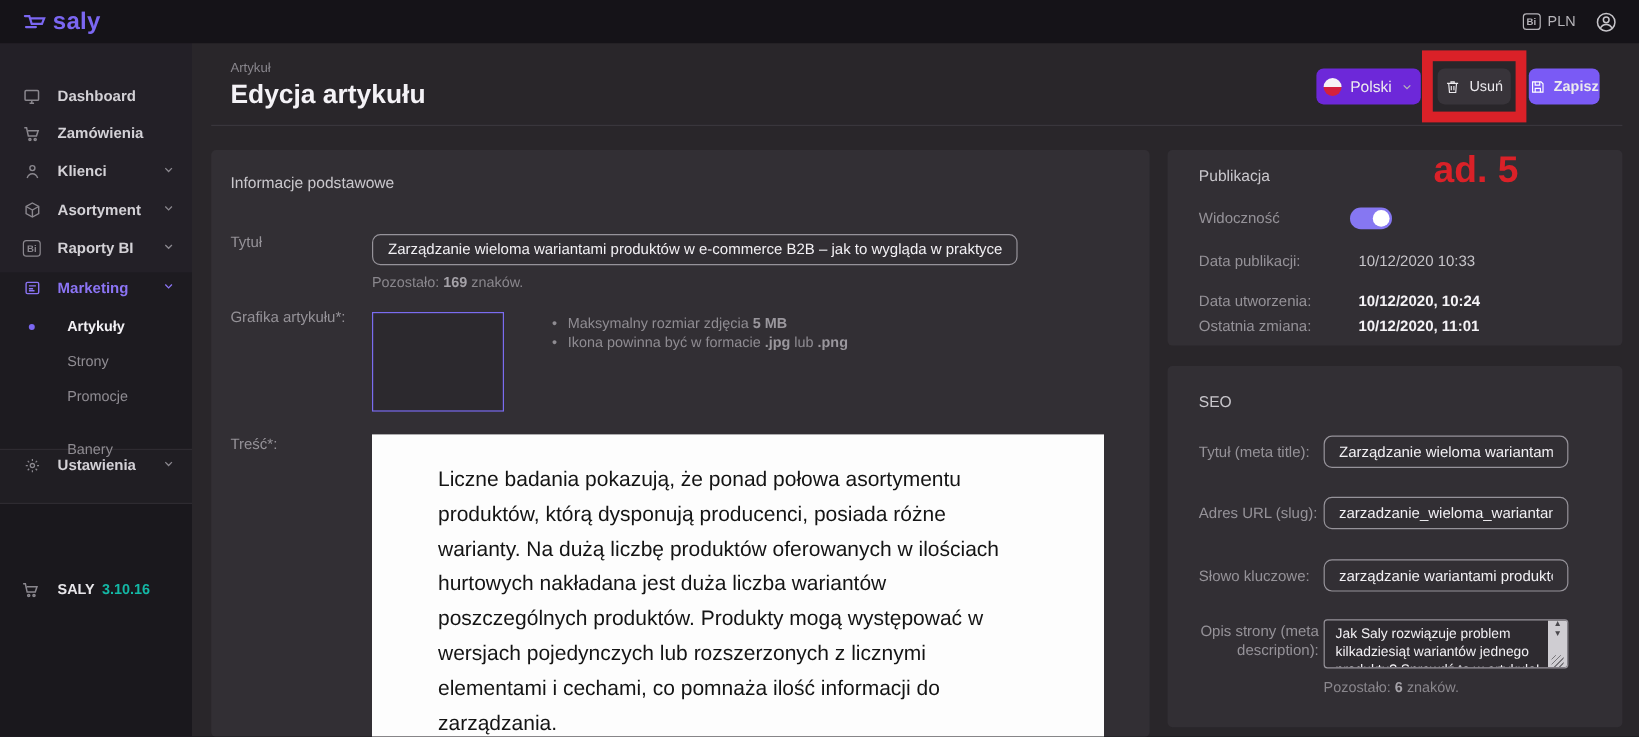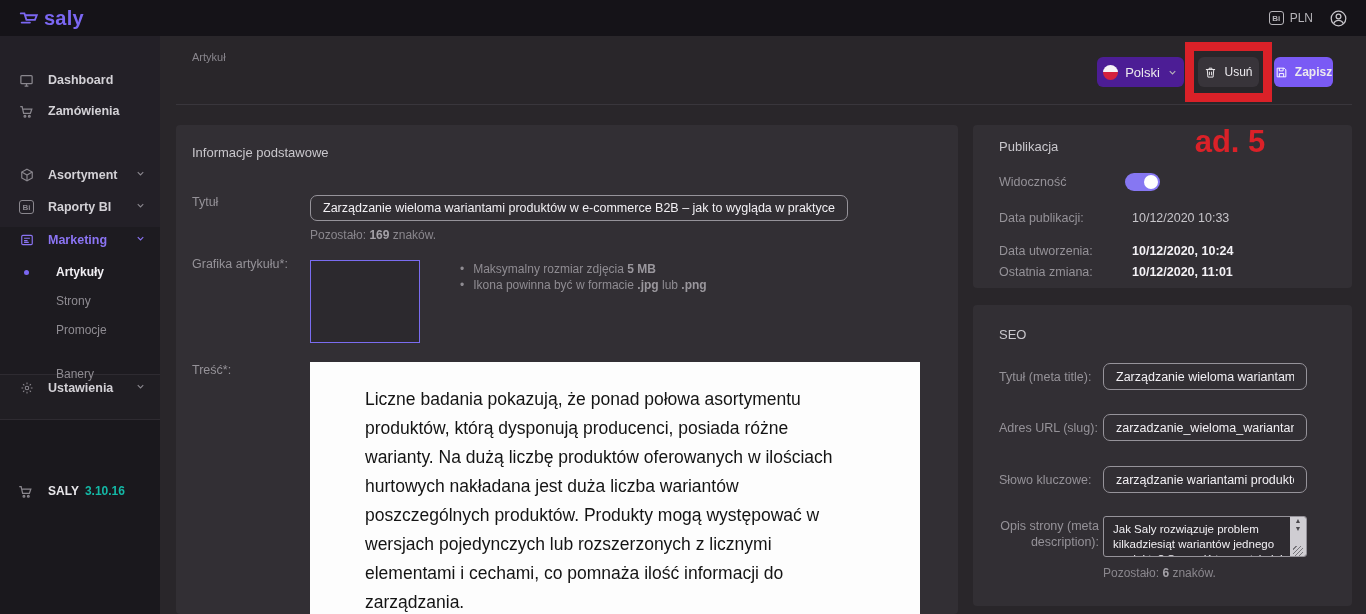--- a/index.html
+++ b/index.html
@@ -46,21 +46,21 @@
   .side-footer .ver{ margin-left:6px; font-size:12px; font-weight:700; color:#14b8a6; }
 
   
   .breadcrumb{ position:absolute; left:192px; top:51px; font-size:11px; color:#89868d; }
   .page-title{ position:absolute; left:192px; top:66px; font-size:22px; font-weight:700; color:#f4f2f6; }
   .hdr-divider{ position:absolute; left:176px; top:104px; width:1176px; height:1px; background:#39363c; }
 
   .btn{ position:absolute; top:57px; height:30px; border-radius:6px; display:flex; align-items:center;
     justify-content:center; gap:7px; font-size:12px; color:#eceaee; cursor:pointer; border:none;
     font-family:"Liberation Sans", sans-serif;}
-  .btn-lang{ left:1097px; width:87px; background:#4c1d95; font-size:13px; }
+  .btn-lang{ left:1097px; width:87px; background:#6d28d9; font-size:13px; }
   .flag{ width:15px; height:15px; border-radius:50%; background:linear-gradient(#f6f4f6 50%, #d4213d 50%); }
   .btn-delete{ left:1198px; width:61px; background:#38343a; }
   .btn-save{ left:1274px; width:59px; background:#7a5af5; font-weight:700; }
 
   .anno-box{ position:absolute; left:1185px; top:42px; width:87px; height:60px;
     border:9px solid #da2128; z-index:25; pointer-events:none; }
   .anno-text{ position:absolute; left:1188px; top:124px; width:84px; text-align:center;
     font-size:31px; font-weight:700; color:#da2128; z-index:25; }
 
   
@@ -154,20 +154,34 @@
       <span class="ic">
         <svg width="15" height="15" viewBox="0 0 24 24" fill="none" stroke="currentColor" stroke-width="2">
             <path d="M2 4h3l2.4 11h10.8l2.3-7H7"></path>
             <circle cx="9.5" cy="19.5" r="1.4"></circle>
             <circle cx="16.5" cy="19.5" r="1.4"></circle>
           </svg>
       </span>
       <span class="lbl">Zamówienia</span>
     </div>
 
+    <div class="si" style="top:100px">
+      <span class="ic">
+        <svg width="14" height="14" viewBox="0 0 24 24" fill="none" stroke="currentColor" stroke-width="2">
+            <circle cx="12" cy="7" r="3.6"></circle>
+            <path d="M4.5 21c1.4-4 4-6 7.5-6s6.1 2 7.5 6"></path>
+          </svg>
+      </span>
+      <span class="lbl">Klienci</span>
+      <span class="chev">
+        <svg width="11" height="11" viewBox="0 0 24 24" fill="none" stroke="currentColor" stroke-width="2.4">
+            <path d="M6 9l6 6 6-6"></path>
+          </svg>
+      </span>
+    </div>
 
     <div class="si" style="top:132px">
       <span class="ic">
         <svg width="14" height="14" viewBox="0 0 24 24" fill="none" stroke="currentColor" stroke-width="2">
             <path d="M12 2l9 5v10l-9 5-9-5V7z"></path>
             <path d="M3 7l9 5 9-5M12 12v10"></path>
           </svg>
       </span>
       <span class="lbl">Asortyment</span>
       <span class="chev">
@@ -243,20 +257,21 @@
             <circle cx="9.5" cy="19.5" r="1.4"></circle>
             <circle cx="16.5" cy="19.5" r="1.4"></circle>
           </svg>
       </span>
       <span class="app">SALY</span>
       <span class="ver">3.10.16</span>
     </div>
   </div>
 
   <div class="breadcrumb">Artykuł</div>
+  <div class="page-title">Edycja artykułu</div>
   <div class="hdr-divider"></div>
 
   <button class="btn btn-lang">
     <span class="flag"></span>
     <span>Polski</span>
     <svg width="11" height="11" viewBox="0 0 24 24" fill="none" stroke="#b6b4b9" stroke-width="2.4">
         <path d="M6 9l6 6 6-6"></path>
       </svg>
   </button>
 

